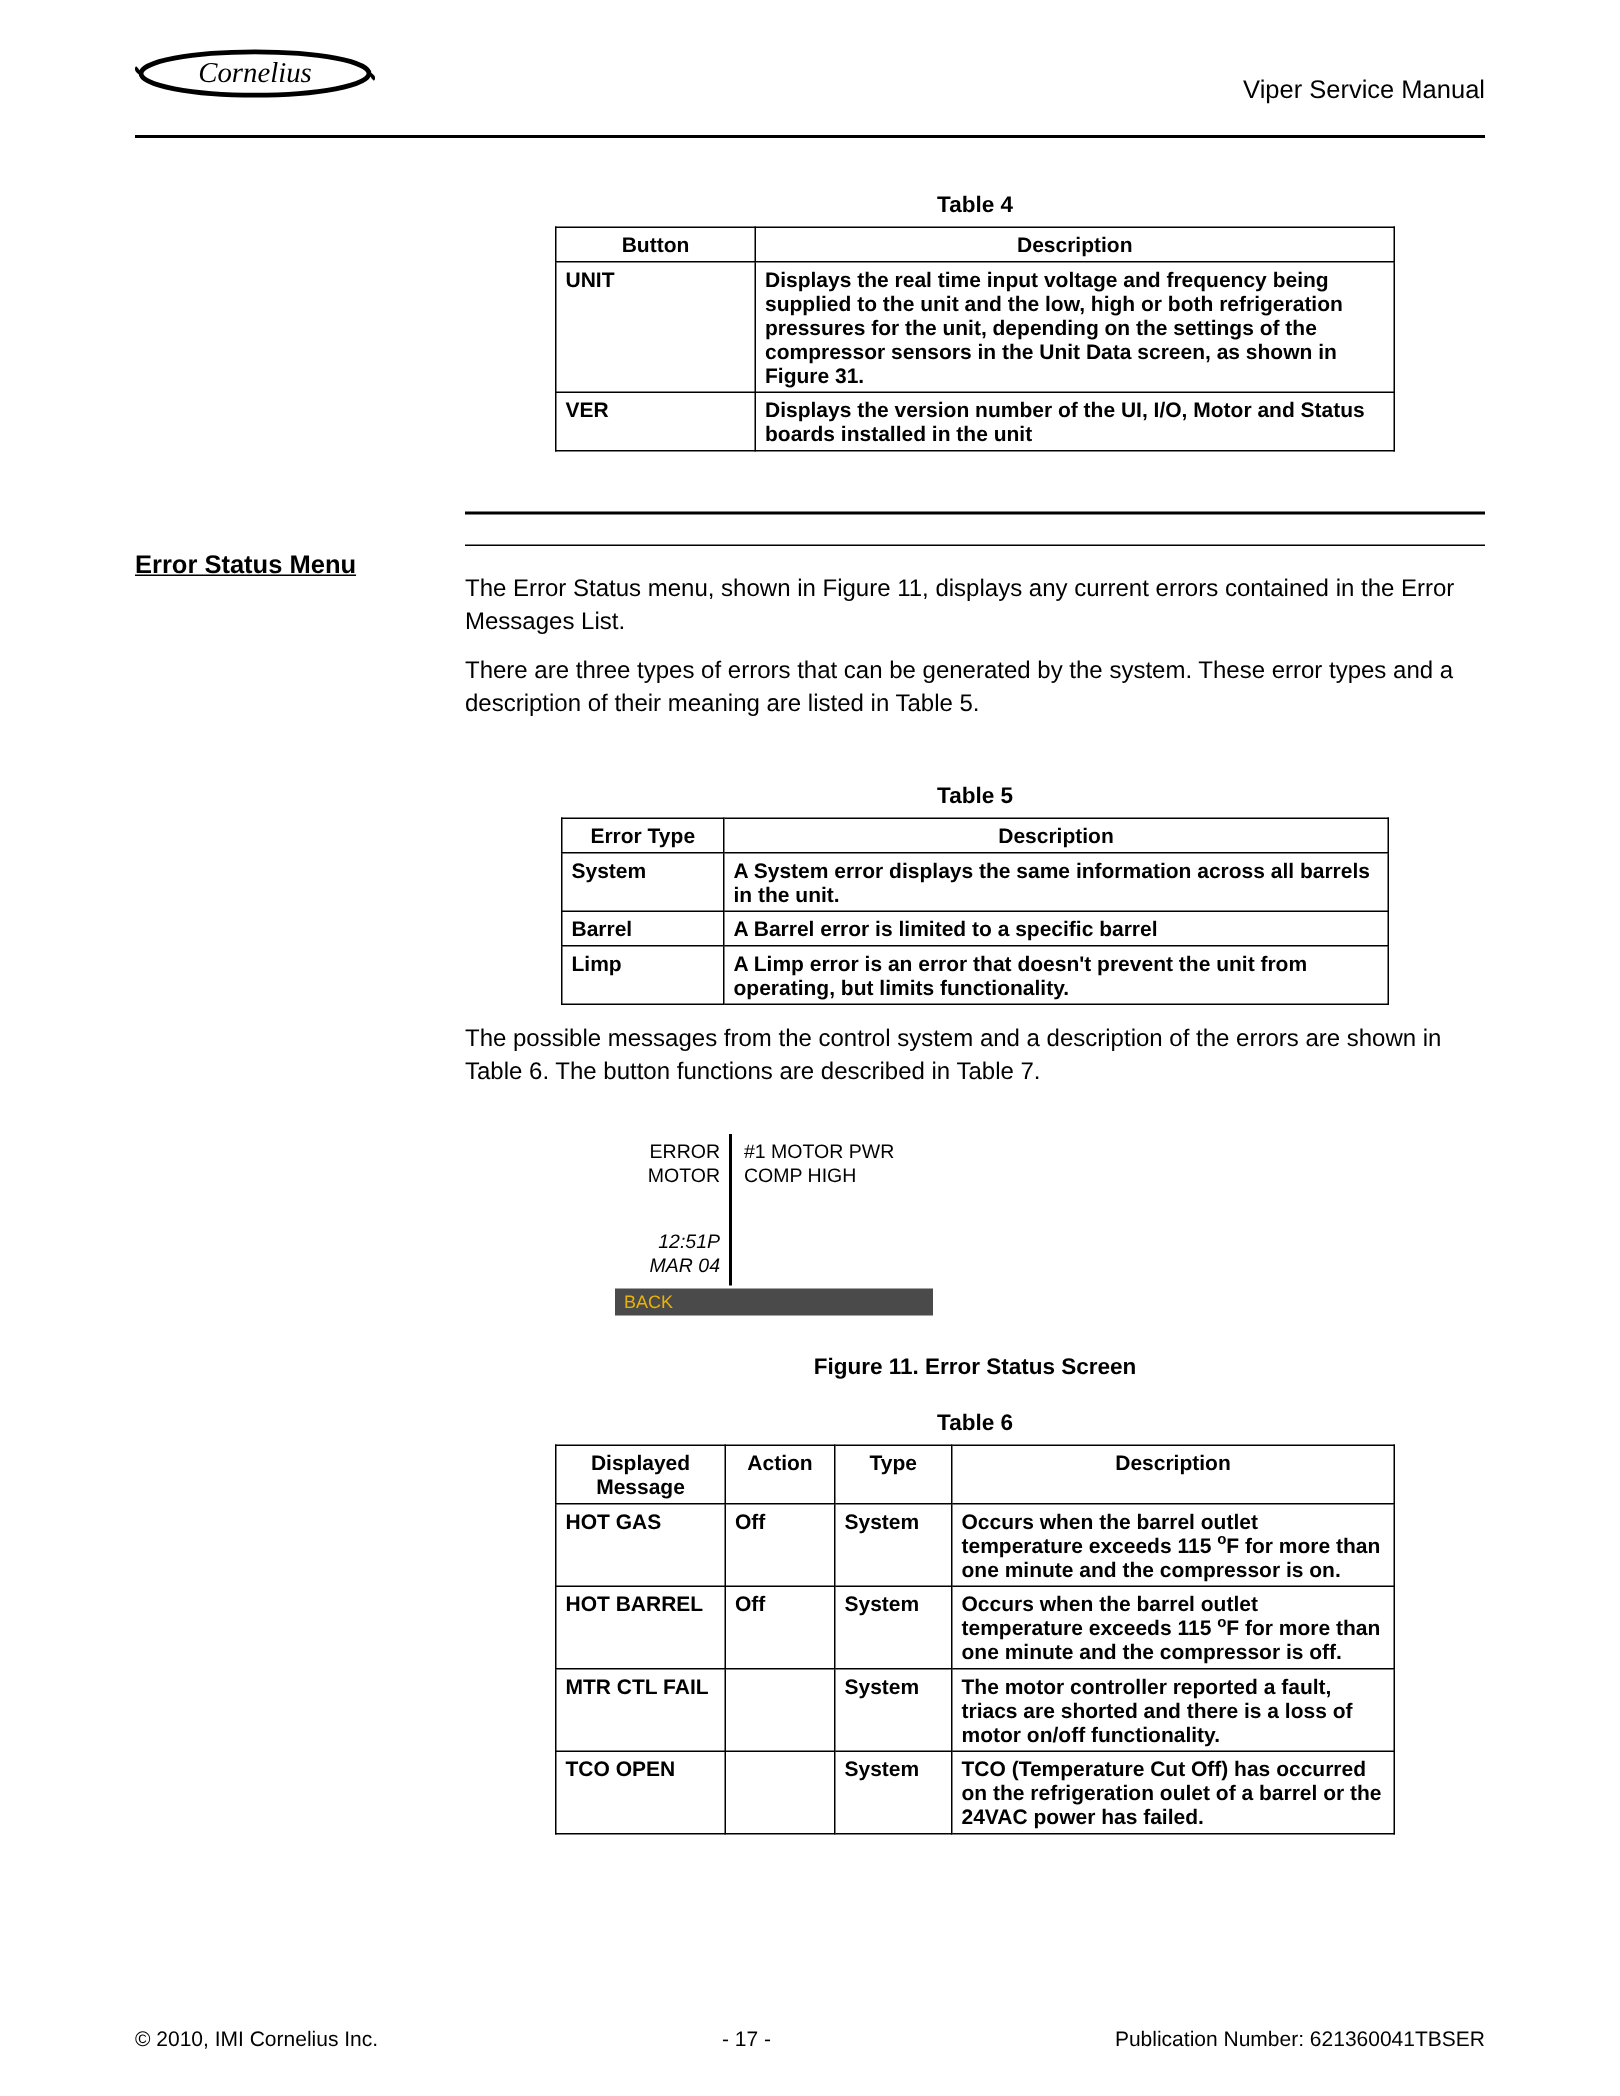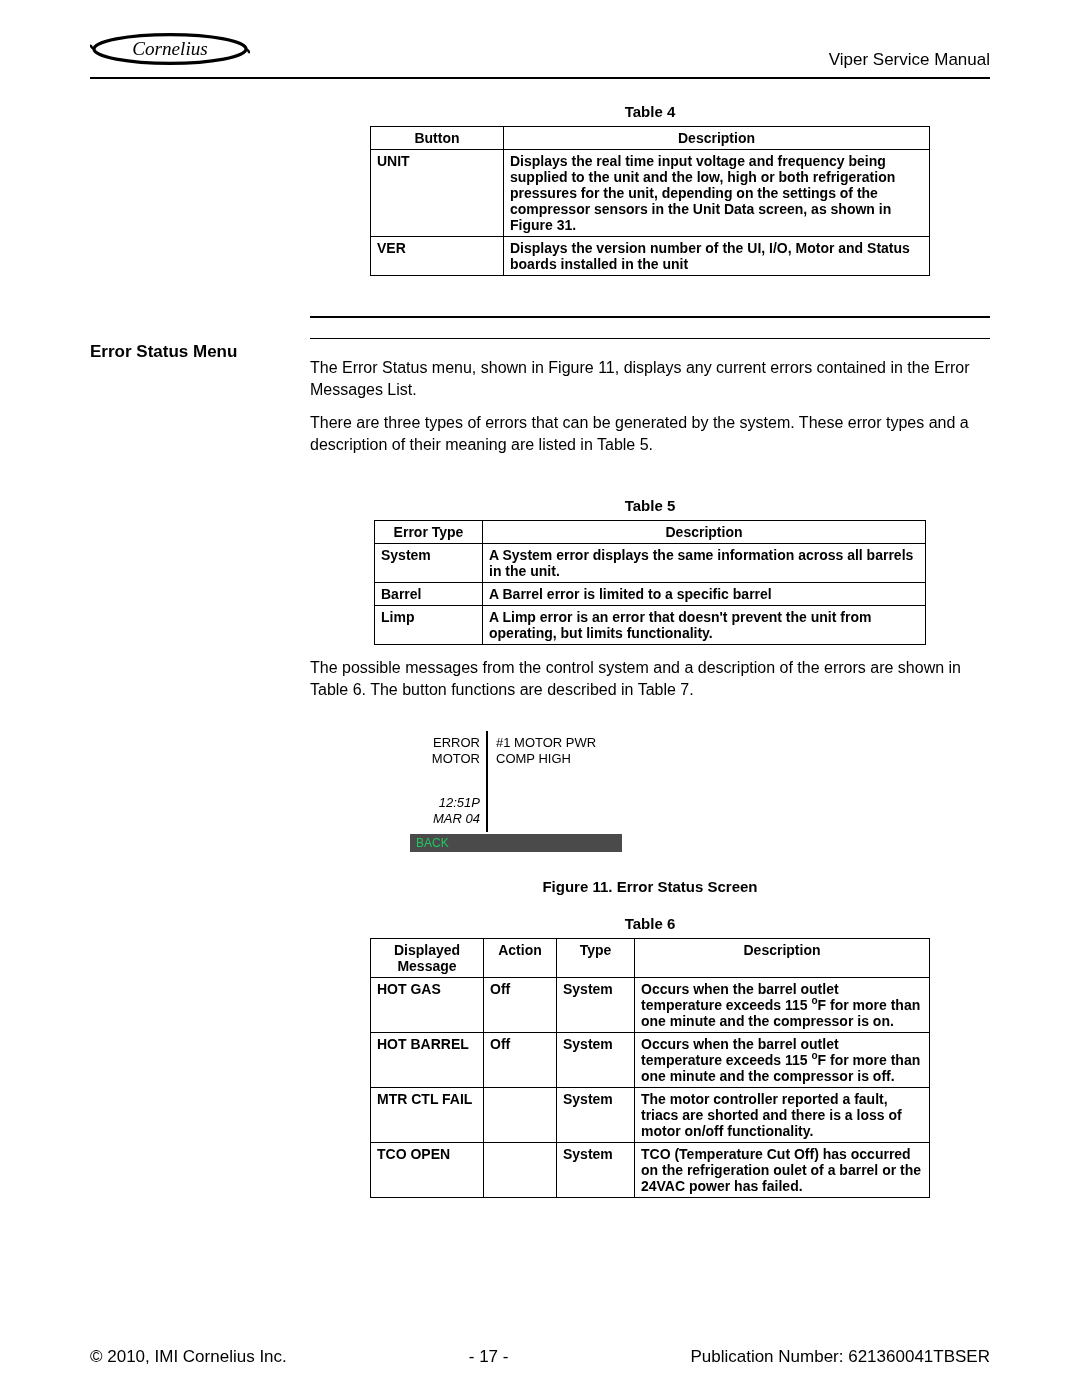--- a/index.html
+++ b/index.html
@@ -14,22 +14,22 @@
     height: 1397px;
     position: relative;
     box-sizing: border-box;
     padding: 28px 90px 30px 90px;
   }
   .header-row {
     display: flex;
     align-items: flex-end;
     justify-content: space-between;
     border-bottom: 2px solid #000;
-    padding-bottom: 7px;
-    margin-bottom: 24px;
+    padding-bottom: 20px;
+    margin-bottom: 36px;
   }
   .logo {
     height: 42px;
   }
   .logo svg {
     height: 42px;
     width: 160px;
   }
   .manual-title {
     font-size: 17px;
@@ -71,20 +71,21 @@
   .section-row {
     display: flex;
     align-items: flex-start;
   }
   .section-heading {
     width: 220px;
     font-weight: bold;
     font-size: 17px;
     flex-shrink: 0;
     padding-top: 4px;
+    text-decoration: underline;
   }
   .section-body {
     flex: 1;
     font-size: 16px;
     line-height: 1.35;
   }
   .section-body p {
     margin: 0 0 12px 0;
   }
   .body-after {
@@ -123,34 +124,34 @@
     flex: 1;
     padding: 4px 0 4px 8px;
     line-height: 1.25;
   }
   .lcd-time-block {
     margin-top: 28px;
     font-style: italic;
   }
   .lcd-bar {
     background: #4a4a4a;
-    color: #22c55e;
+    color: #eab308;
     font-size: 12px;
     padding: 2px 6px;
     width: 200px;
     margin-top: 2px;
   }
   .footer {
     position: absolute;
     bottom: 30px;
     left: 90px;
     right: 90px;
     display: flex;
     justify-content: space-between;
-    font-size: 17px;
+    font-size: 14px;
     text-align: right;
   }
   sup { font-size: 10px; vertical-align: super; line-height: 0; }
 </style>
 </head>
 <body>
 
 <div class="page">
 
   <div class="header-row">

